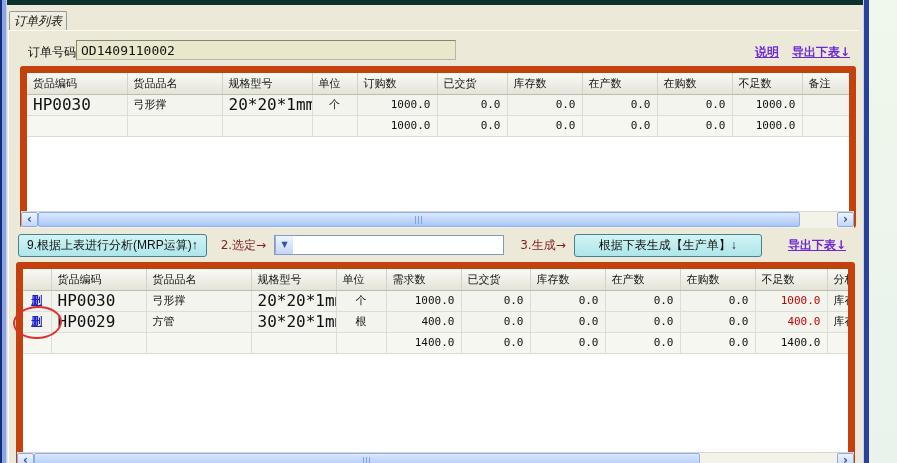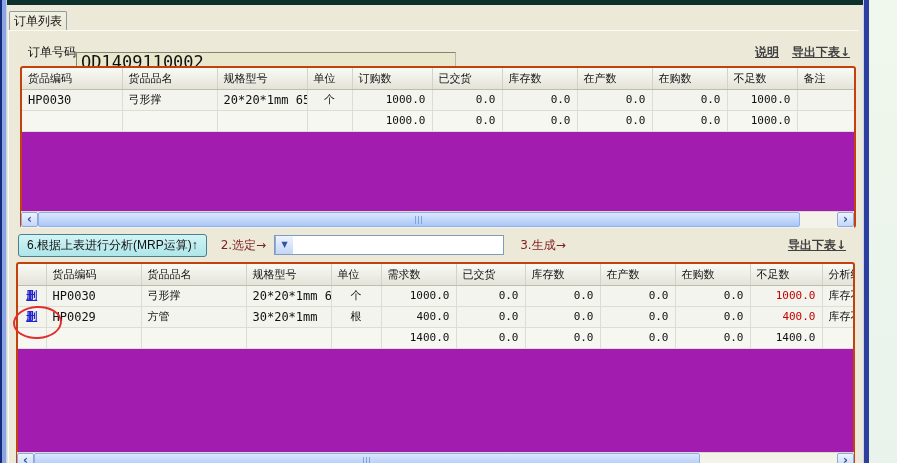--- a/index.html
+++ b/index.html
@@ -13,50 +13,50 @@
   .window{position:absolute;left:0;top:0;width:869px;height:463px;background:#ece9d8;}
   .win-left{position:absolute;left:0;top:0;width:7px;height:463px;
     background:linear-gradient(90deg,#152b7d 0 2px,#8ba4e2 2px 6px,#c6d2f0 6px 7px);}
   .win-right{position:absolute;left:863px;top:0;width:6px;height:463px;
     background:linear-gradient(90deg,#c6d2f0 0 1px,#2b3f9e 1px 6px);}
   .top-strip{position:absolute;left:2px;top:0;width:861px;height:5px;background:#0c302c;}
   
   .tab{position:absolute;box-sizing:border-box;text-align:center;font-size:12px;
     border:1px solid #919b9c;border-bottom:none;cursor:default;}
   .tab-inactive{left:9px;top:11px;width:58px;height:36px;line-height:18px;
-    background:linear-gradient(#f2f0e4,#e2dfc9);border-radius:2px 2px 0 0;}
+    background:linear-gradient(#f2f0e4,#e2dfc9);border-radius:2px 2px 0 0;font-style:italic;}
   .tab-active{left:67px;top:7px;width:134px;height:24px;line-height:19px;
     background:#f8f7f2;border-radius:3px 3px 0 0;border-top:3px solid #e5902c;z-index:2;}
   .panel{position:absolute;left:8px;top:30px;width:851px;height:433px;background:#ece9d8;
     border-top:1px solid #fbfaf4;box-shadow:inset 1px 0 0 #fbfaf4;}
   
   .order-label{position:absolute;left:28px;top:44px;font-size:12px;text-align:center;}
   .order-input{position:absolute;left:76px;top:40px;width:370px;height:16px;
     background:#e9e8cd;border:1px solid;border-color:#84846f #b8b8a4 #b8b8a4 #84846f;
     font-family:"DejaVu Sans Mono","Liberation Mono",monospace;
-    font-size:17px;padding:1px 4px;color:#111;margin-top:12px;}
+    font-size:13px;padding:1px 4px;color:#111;}
   .order-info{position:absolute;left:462px;top:44px;font-size:12px;color:#101010;}
-  .lnk{color:#404040;text-decoration:underline;font-weight:bold;font-size:12px;cursor:pointer;}
+  .lnk{color:#6d28d9;text-decoration:underline;font-weight:bold;font-size:12px;cursor:pointer;}
   .lnk-shuoming{position:absolute;left:755px;top:44px;}
   .lnk-export-top{position:absolute;left:792px;top:44px;}
   
   .tbl-wrap{position:absolute;box-sizing:border-box;overflow:hidden;
-    background:#a21caf;border:2px solid #c2410c;border-radius:3px;}
+    background:#ffffff;border:7px solid #c2410c;border-radius:3px;}
   .tbl-wrap1{left:20px;top:66px;width:836px;height:162px;}
   .tbl-wrap2{left:16px;top:262px;width:839px;height:201px;border-radius:3px 3px 0 0;}
   table{border-collapse:collapse;table-layout:fixed;}
   th{height:21px;box-sizing:border-box;font-weight:normal;text-align:left;padding:0 6px;
     background:linear-gradient(#fafaf6,#e3e3d8);color:#101010;
     border-right:1px solid #d2d2c6;border-bottom:1px solid #bdbdb0;white-space:nowrap;overflow:hidden;}
   td{height:21px;box-sizing:border-box;padding:0 6px;background:#f3f4ed;
     border-right:1px solid #dcddd3;border-bottom:1px solid #dcddd3;
     white-space:nowrap;overflow:hidden;color:#101010;}
   tr.sum td{background:#f6f7f0;}
   .num{text-align:right;font-family:"DejaVu Sans Mono","Liberation Mono",monospace;font-size:11px;margin-top:43px;}
-  .code{font-family:"DejaVu Sans Mono","Liberation Mono",monospace;font-size:12px;}
+  .code{font-family:"DejaVu Sans Mono","Liberation Mono",monospace;font-size:16px;}
   .red{color:#c40000;}
   .del-cell{text-align:center;padding:0 2px;}
   .del-lnk{color:#2222cc;text-decoration:underline;font-weight:bold;cursor:pointer;}
   
   .hscroll{position:absolute;height:16px;display:flex;background:#f4f3ea;
     border-top:1px solid #d8d8cc;}
   .hscroll1{left:21px;top:211px;width:833px;}
   .hscroll2{left:17px;top:452px;width:837px;}
   .sb-btn{width:17px;height:15px;box-sizing:border-box;flex:none;
     background:linear-gradient(#eef4fe,#c3d6f8);border:1px solid #92a8da;border-radius:2px;
@@ -165,30 +165,31 @@
   </div>
 
   <div class="hscroll hscroll1">
     <div class="sb-btn">‹</div>
     <div class="sb-thumb thumb1"></div>
     <div class="sb-track"></div>
     <div class="sb-btn">›</div>
   </div>
 
   <div class="toolbar">
-    <button class="cyan-btn">6.根据上表进行分析(MRP运算)↑</button>
+    <button class="cyan-btn">9.根据上表进行分析(MRP运算)↑</button>
     <span class="sp" style="width:14px"></span>
     <span class="step-label">2.选定→</span>
     <span class="sp" style="width:8px"></span>
     <div class="combo">
       <div class="combo-arrow">▼</div>
     </div>
     <span class="sp" style="width:16px"></span>
     <span class="step-label">3.生成→</span>
     <span class="sp" style="width:8px"></span>
+    <button class="cyan-btn gen-btn">根据下表生成【生产单】↓</button>
     <span class="lnk lnk-export-bottom">导出下表↓</span>
   </div>
 
   <div class="tbl-wrap tbl-wrap2">
     <table style="width:900px">
       <colgroup>
         <col style="width:28px">
           <col style="width:95px">
           <col style="width:105px">
         <col style="width:85px">

